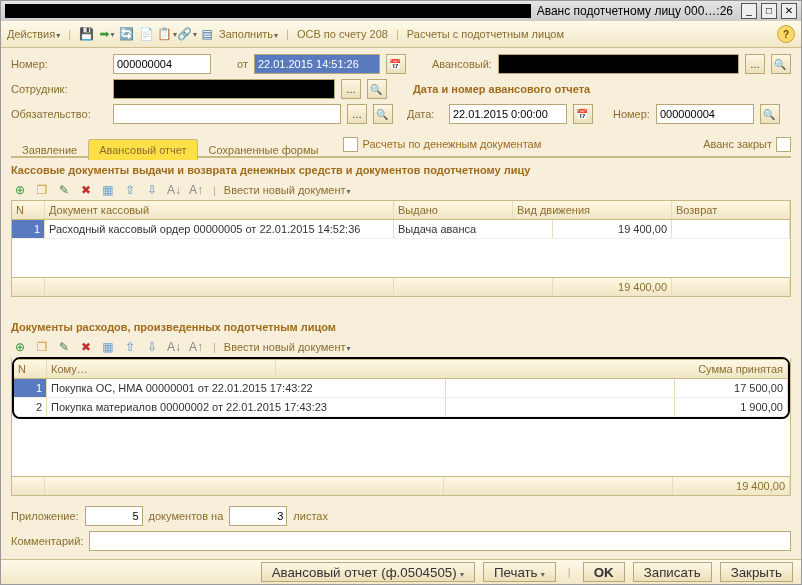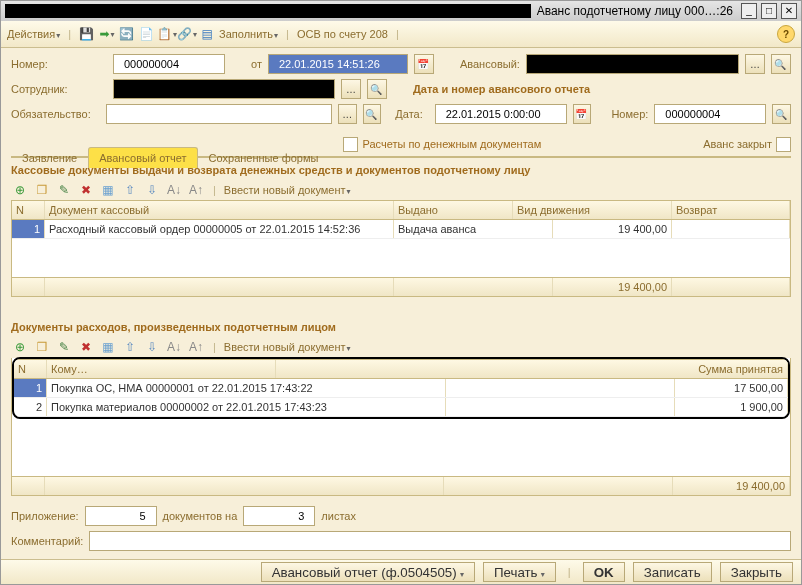--- a/index.html
+++ b/index.html
@@ -11,26 +11,26 @@
 .titlebar .wbtn{width:14px;height:14px;border:1px solid #555;background:#eee;display:flex;align-items:center;justify-content:center;font-size:10px;line-height:1;cursor:pointer}
 .toolbar{height:26px;background:linear-gradient(#fefae9,#f2e8c8);border-bottom:1px solid #cbbd8f;display:flex;align-items:center;padding:0 6px;gap:4px}
 .t-link{color:#8b6d2f;cursor:pointer}
 .t-sep{color:#c0b388;margin:0 4px}
 .icon{display:inline-flex;width:16px;height:16px;align-items:center;justify-content:center;font-size:12px;cursor:pointer}
 .dd::after{content:"▾";font-size:8px;color:#666;margin-left:1px}
 .help-icon{width:16px;height:16px;border-radius:50%;background:#ffd86b;border:1px solid #c9a63e;display:flex;align-items:center;justify-content:center;color:#6b4a00;font-weight:bold;font-size:10px;margin-left:auto}
 .body{flex:1;display:flex;flex-direction:column;padding:6px 10px 0 10px;overflow:hidden}
 .row{display:flex;align-items:center;margin-bottom:5px;gap:6px}
 .lbl{color:#8b6d2f;white-space:nowrap}
-.in{height:18px;border:1px solid #b8a877;background:#fff;padding:0 10px;font-size:11px}
+.in{height:18px;border:1px solid #b8a877;background:#fff;padding:0 3px;font-size:11px}
 .in.sel{background:#5a7ac0;color:#fff}
 .ibtn{width:18px;height:18px;border:1px solid #b8a877;background:linear-gradient(#fdf7e4,#ece0ba);display:flex;align-items:center;justify-content:center;font-size:10px;cursor:pointer}
 .blk{background:#000;height:18px;border:1px solid #b8a877}
 .tabs{display:flex;align-items:center;border-bottom:2px solid #c9b982;height:24px;margin-top:4px}
-.tab{padding:4px 10px;color:#8b6d2f;cursor:pointer;border:1px solid transparent;border-bottom:none;position:relative;top:13px}
+.tab{padding:4px 10px;color:#8b6d2f;cursor:pointer;border:1px solid transparent;border-bottom:none;position:relative;top:5px}
 .tab.active{background:#fde047;border-color:#c9b982;border-radius:3px 3px 0 0;font-weight:normal}
 .chk{width:13px;height:13px;border:1px solid #b8a877;background:#fff;margin-right:4px;display:inline-block}
 .section-title{color:#a06b1d;font-weight:bold;margin:6px 0 4px 0}
 .mini-tb{display:flex;align-items:center;gap:4px;height:22px}
 .mini-tb .mi{width:18px;height:18px;display:flex;align-items:center;justify-content:center;font-size:12px;cursor:pointer;color:#666}
 .mi.add{color:#3a9a3a}.mi.copy{color:#c99b3a}.mi.edit{color:#3a7a3a}.mi.del{color:#c03030}.mi.up,.mi.down{color:#5b8ac0}.mi.sort{color:#888}
 .grid{border:1px solid #c9b982;border-top:none;display:flex;flex-direction:column;background:#fff}
 .ghead{display:flex;background:linear-gradient(#fef8e3,#f0e6c6);border-top:1px solid #c9b982;border-bottom:1px solid #c9b982}
 .gh,.gc{padding:3px 4px;border-right:1px solid #e6dcb9;overflow:hidden;white-space:nowrap;text-overflow:ellipsis}
 .gh{color:#8b6d2f}
@@ -67,20 +67,21 @@
   <span class="icon dd" style="color:#3a9a3a">➡</span>
   <span class="icon" style="color:#3a9a3a">🔄</span>
   <span class="icon" style="color:#c99b3a">📄</span>
   <span class="icon dd" style="color:#c99b3a">📋</span>
   <span class="icon dd" style="color:#c06030">🔗</span>
   <span class="icon" style="color:#3a7ac0">▤</span>
   <span class="t-link dd">Заполнить</span>
   <span class="t-sep">|</span>
   <span class="t-link">ОСВ по счету 208</span>
   <span class="t-sep">|</span>
+  <span class="t-link">Расчеты с подотчетным лицом</span>
   <span class="help-icon">?</span>
 </div>
 
 <div class="body">
 
   <div class="row">
     <span class="lbl" style="width:96px">Номер:</span>
     <input class="in" style="width: 90px;" value="000000004">
     <span class="lbl" style="margin-left:20px">от</span>
     <input class="in sel" style="width: 118px;" value="22.01.2015 14:51:26">

